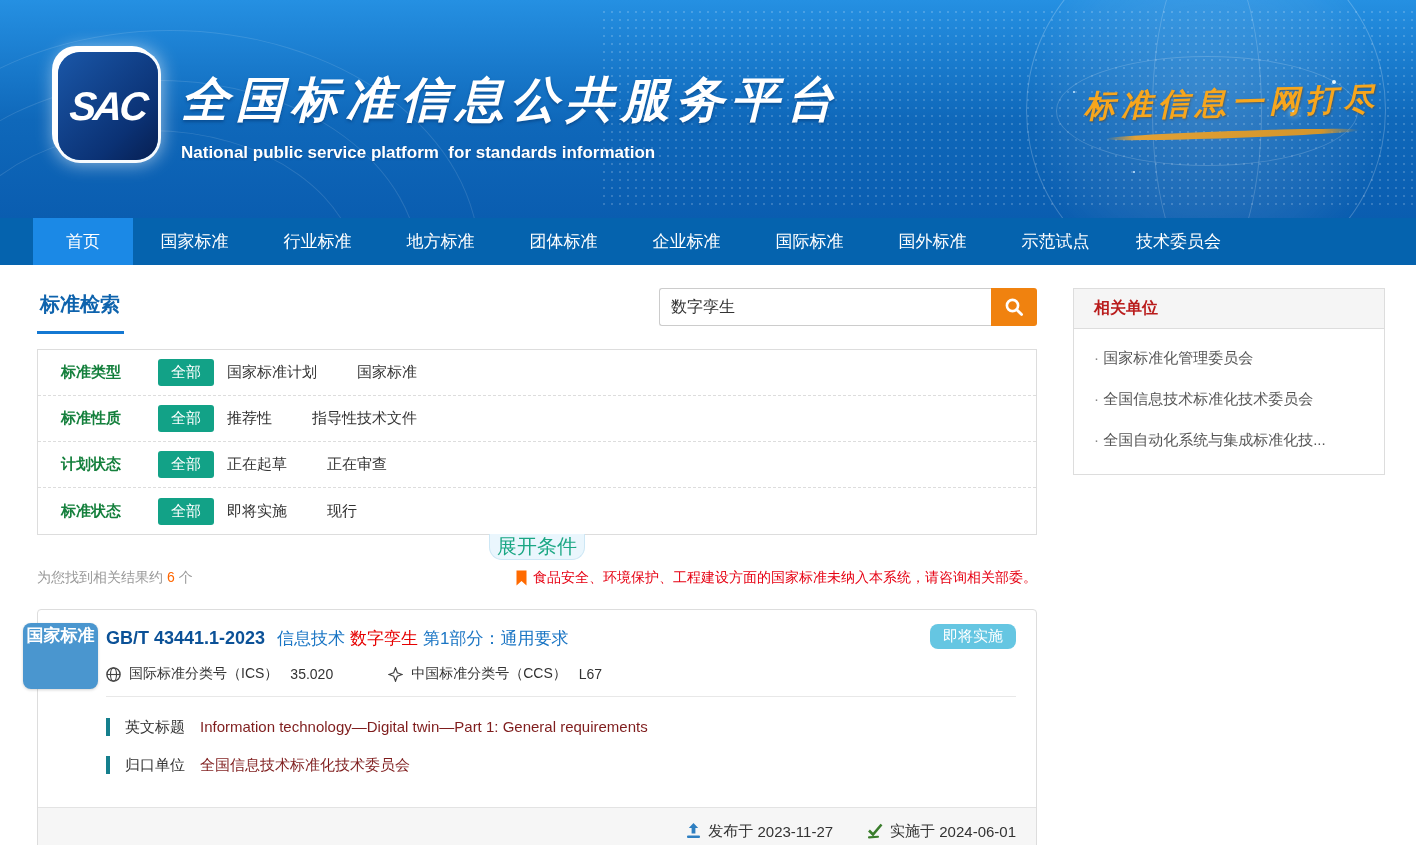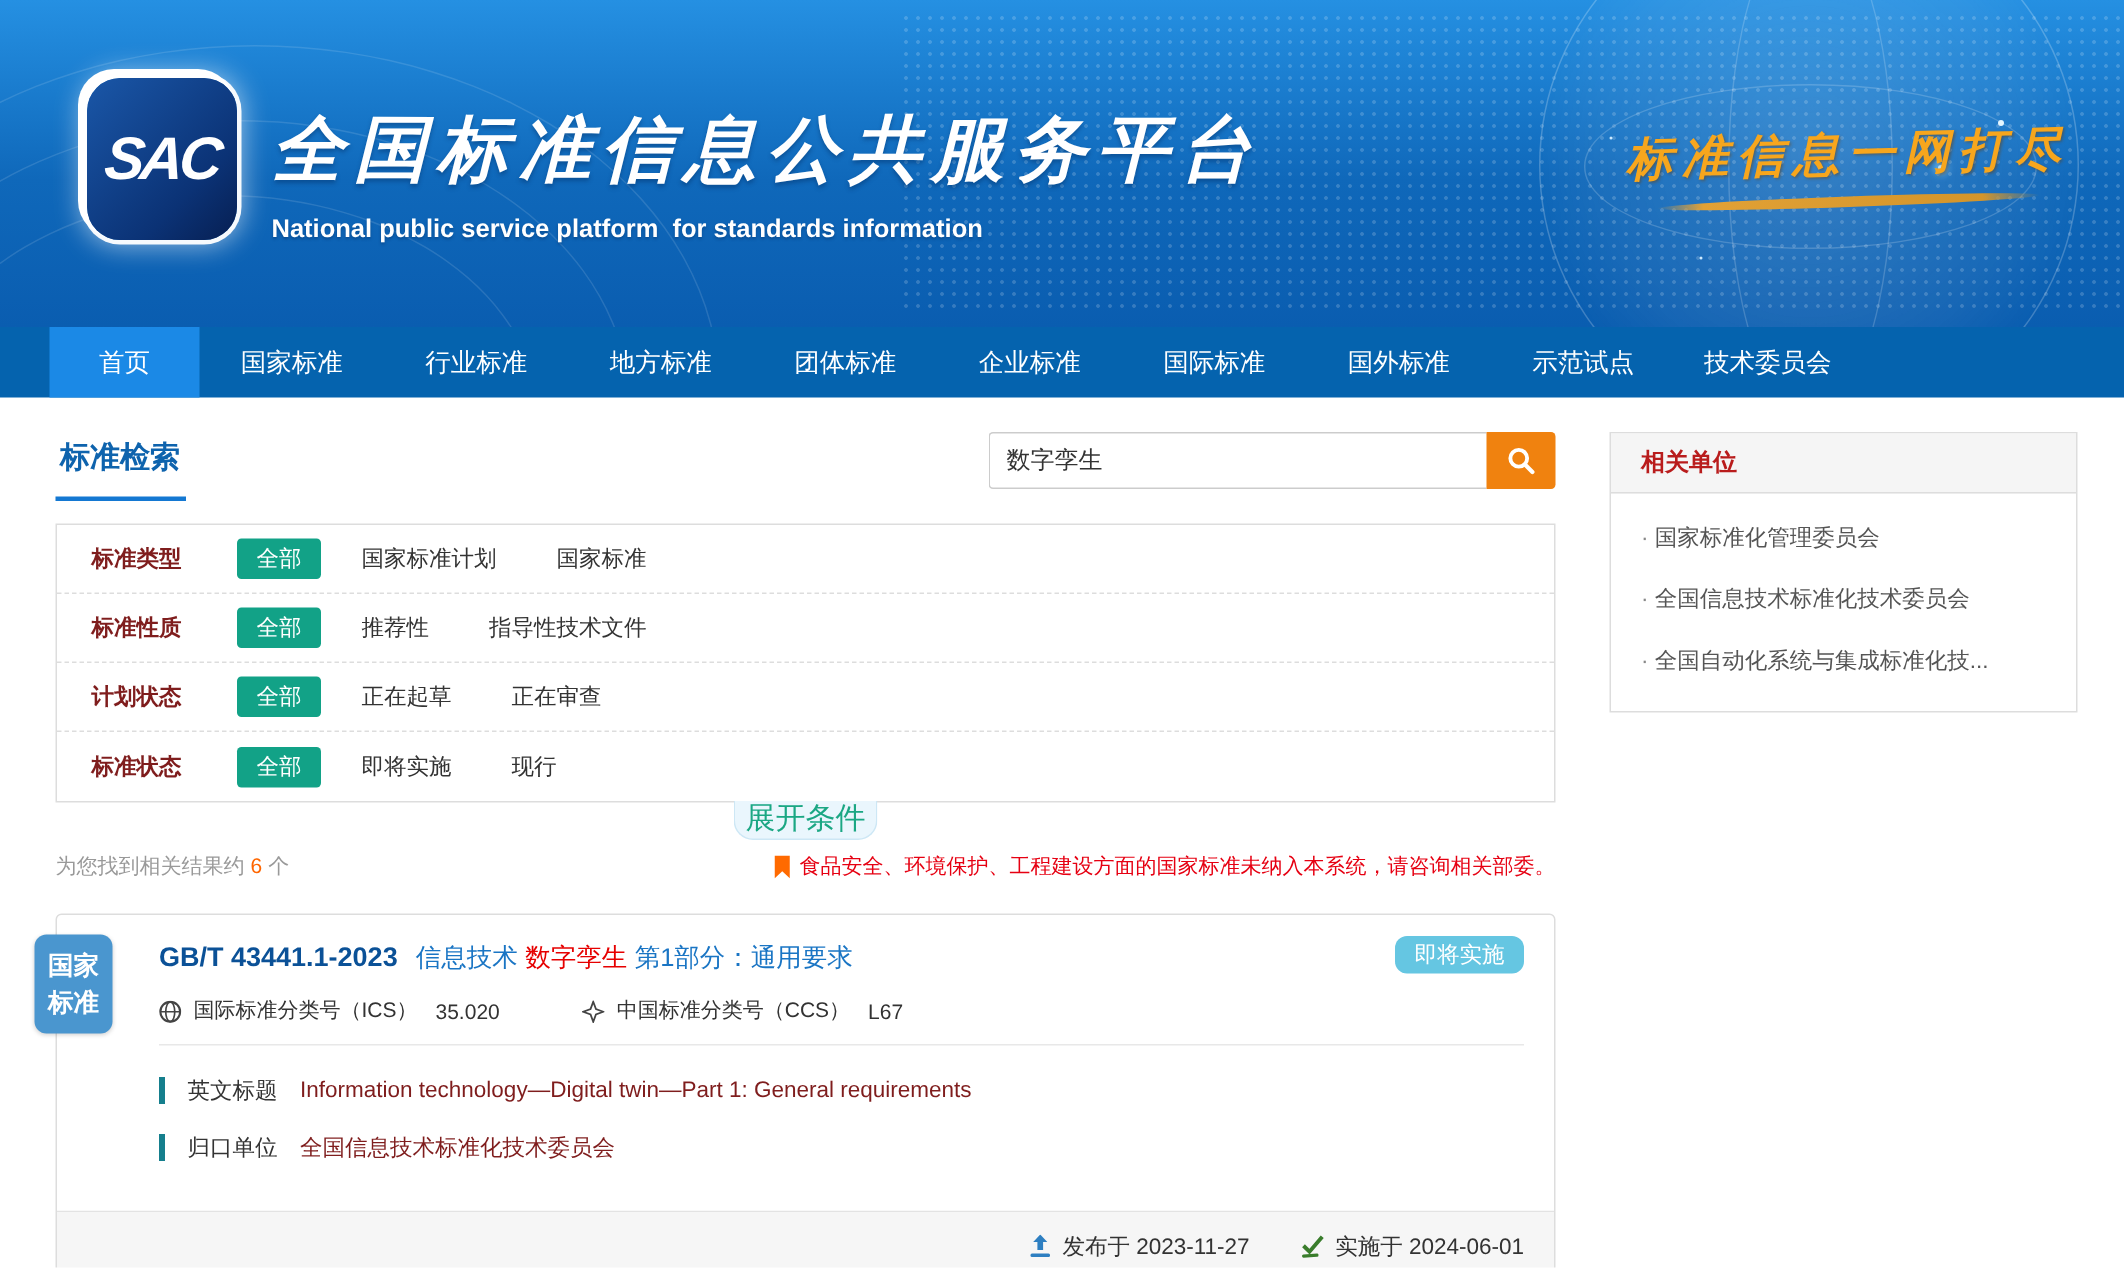--- a/index.html
+++ b/index.html
@@ -68,43 +68,43 @@
   .search-input { width:332px; height:38px; border:1px solid #ccc; border-right:none;
     border-radius:3px 0 0 3px; padding:0 11px; font-size:16px; color:#333; outline:none; }
   .search-btn { width:46px; height:38px; background:var(--btn-orange,#f0820f); border:none;
     border-radius:0 3px 3px 0; display:flex; align-items:center; justify-content:center; cursor:pointer; }
 
   
   .filter-box { border:1px solid #ddd; }
   .filter-row { display:flex; align-items:center; height:46px; padding-left:23px;
     border-bottom:1px dashed #ddd; font-size:15px; }
   .filter-row:last-child { border-bottom:none; }
-  .filter-label { font-weight:bold; color:#7f1d1d; width:97px; font-size:15px; }
+  .filter-label { font-weight:bold; color:#15803d; width:97px; font-size:15px; }
   .all-btn { background:var(--green,#12a287); color:#fff; padding:4px 13px; border-radius:3px;
     font-size:15px; border:none; cursor:pointer; }
   .filter-opt { margin-left:40px; color:#333; cursor:pointer; }
-  .filter-opt.first { margin-left:27px; }
+  .filter-opt.first { margin-left:13px; }
 
   .expand-wrap { text-align:center; height:27px; }
   .expand-btn { display:inline-block; width:96px; line-height:25px; margin-top:-1px;
     background:#eaf6fd; border:1px solid #cde7f5; border-top:none; border-radius:0 0 13px 13px;
     color:#1ba784; font-size:20px; cursor:pointer; }
 
   
   .results-row { display:flex; justify-content:space-between; align-items:center; margin-top:7px; font-size:14px; }
   .result-count { color:#999; }
   .count-num { color:var(--count-orange,#f60); margin:0 4px; }
   .notice { display:flex; align-items:center; color:var(--notice-red,#e60012); }
   .bookmark-icon { margin-right:6px; display:flex; }
 
   
   .std-card { position:relative; border:1px solid #ddd; border-radius:4px; margin-top:22px; }
-  .card-badge { position:absolute; left:-15px; top:13px; width:52px; height:66px;
+  .card-badge { position:absolute; left:-15px; top:13px; width:75px; height:66px;
     background:var(--badge-blue,#4a96cf); border-radius:8px; color:#fff; font-size:17px; font-weight:bold;
-    text-align:center; display:flex; flex-direction:column; justify-content:center;
+    text-align:center; display:flex; flex-direction:row; justify-content:center;
     line-height:1.5; box-shadow:0 1px 3px rgba(0,0,0,.18); }
   .card-body { padding:17px 20px 0 68px; }
   .card-title { font-size:17px; cursor:pointer; }
   .code { color:#0b5197; font-weight:bold; font-size:18px; margin-right:12px; }
   .t-blue { color:#1a75c4; }
   .t-red { color:var(--hl-red,#e60000); margin:0 5px; }
   .status-badge { position:absolute; right:20px; top:14px; background:var(--status-blue,#65c6e2);
     color:#fff; font-size:15px; padding:3px 13px; border-radius:8px; }
   .meta-row { display:flex; align-items:center; margin-top:15px; font-size:14px; color:#333; padding-bottom:13px; }
   .meta-item { display:flex; align-items:center; margin-right:55px; }

